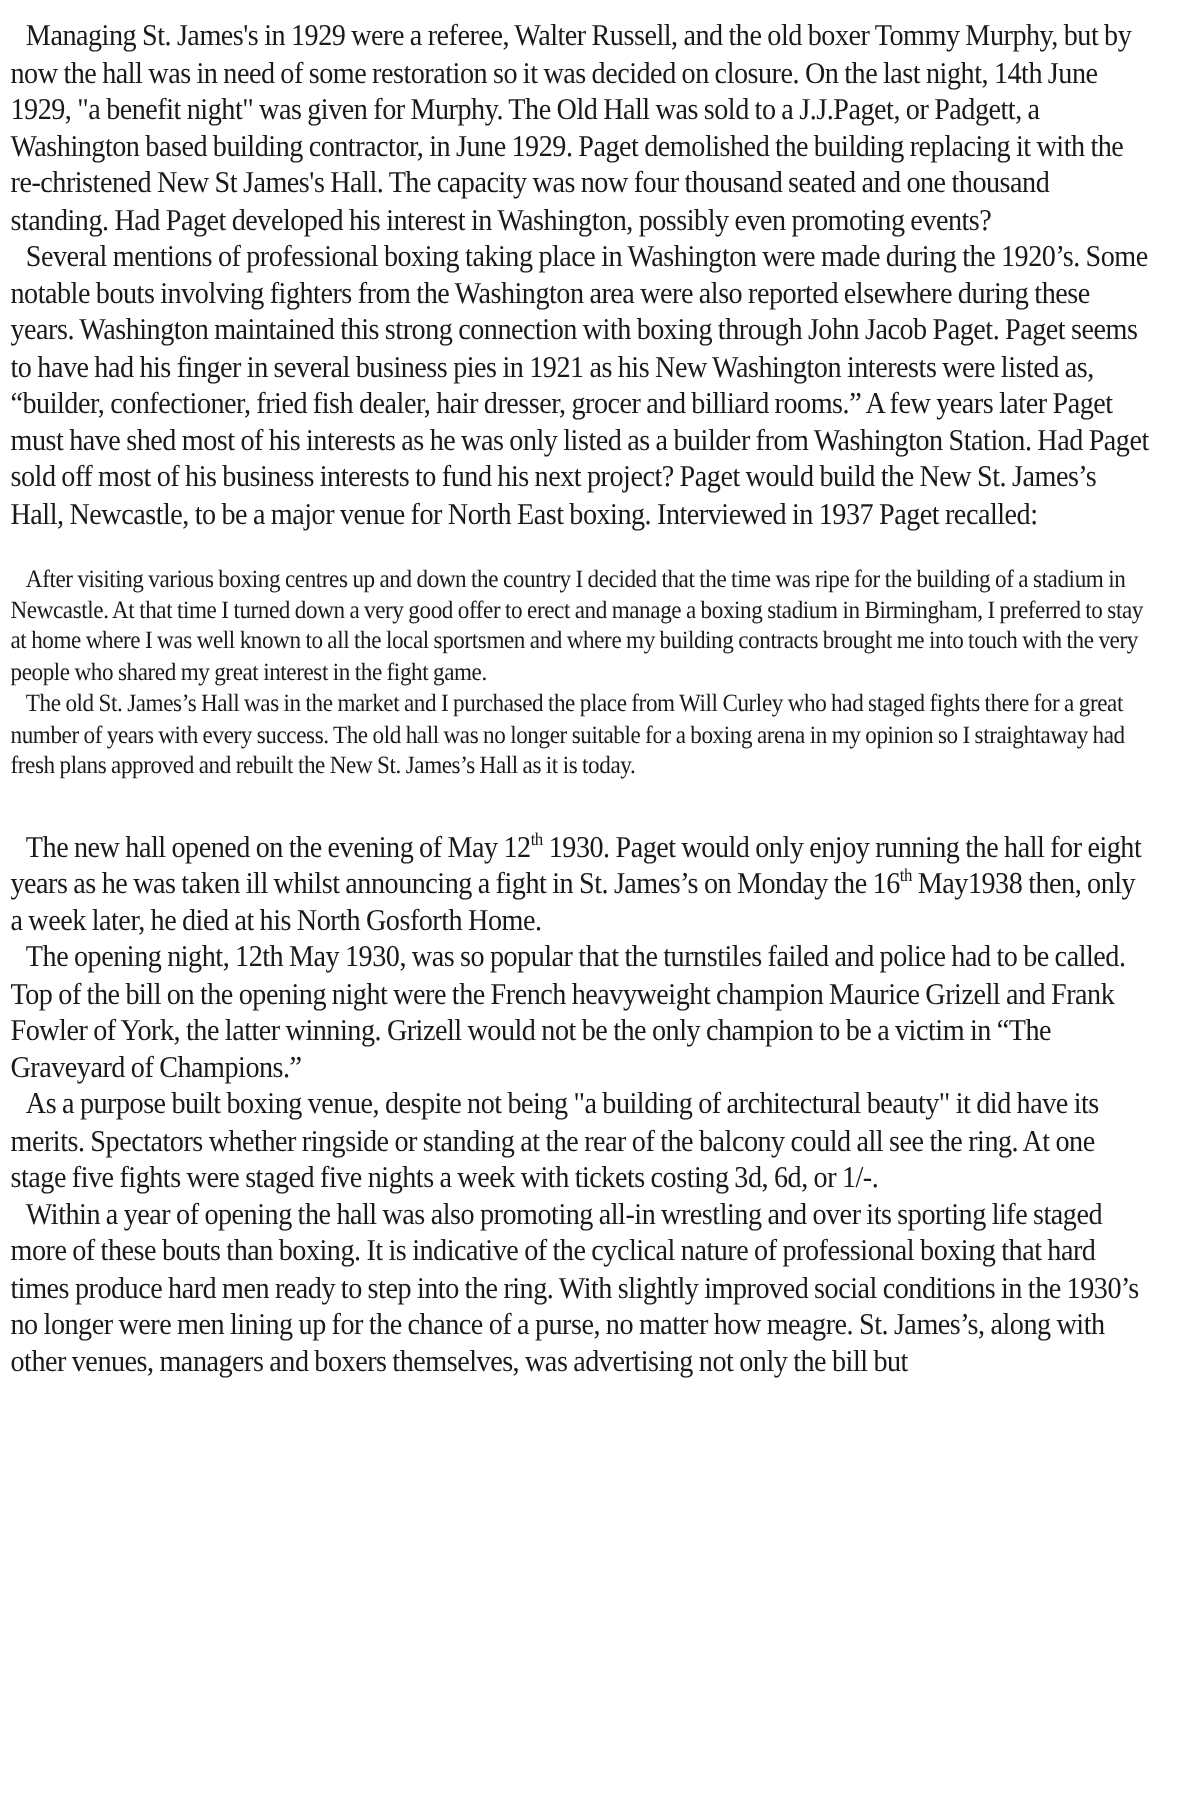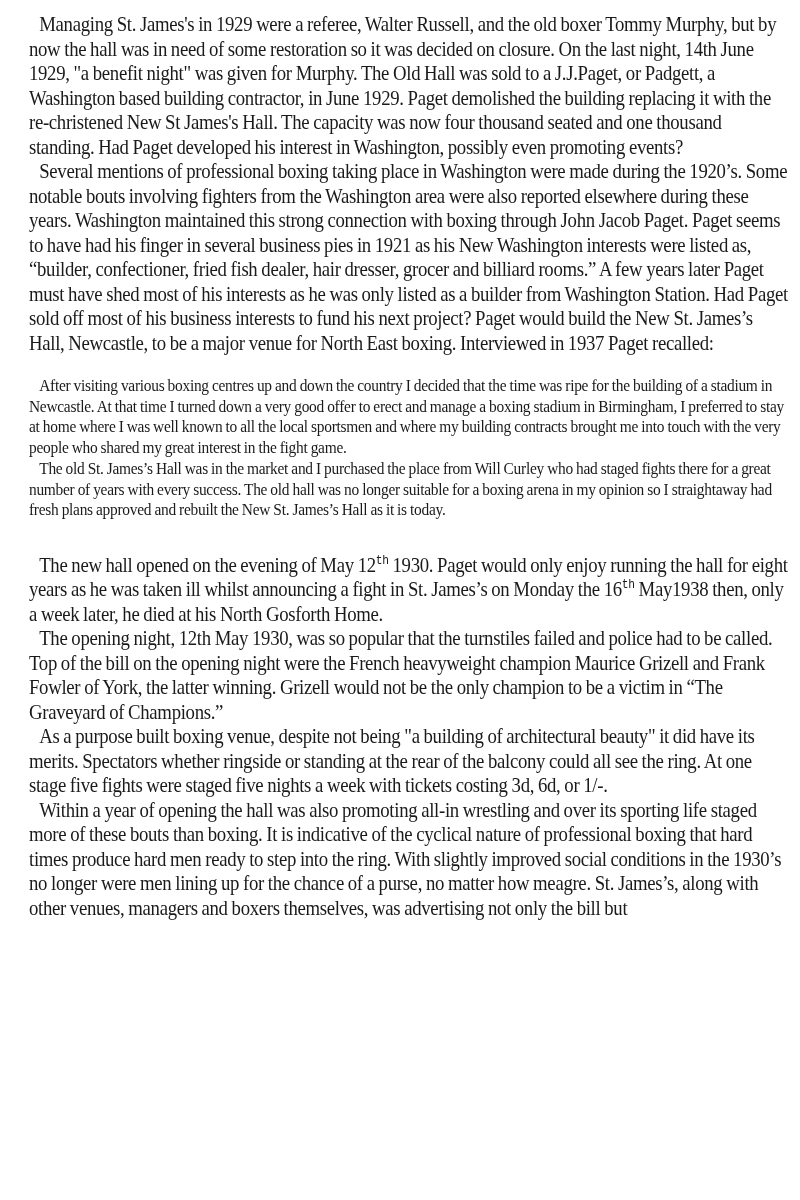--- a/index.html
+++ b/index.html
@@ -1,23 +1,23 @@
 <!DOCTYPE html>
 <html><head>
 <meta charset="utf-8">
 <style>
   html, body { margin: 0; padding: 0; background: #ffffff; }
   body { width: 800px; height: 1200px; overflow: hidden; position: relative;
          font-family: "Liberation Serif", serif; color: #1a1a1a; }
-  .page { position: absolute; left: 29px; top: 12px; width: 760px; }
+  .page { position: absolute; left: 7px; top: 12px; width: 760px; }
   .para { margin: 0; font-size: 20.2px; line-height: 24.5px; letter-spacing: -0.35px;
           word-spacing: -0.5px; text-indent: 11px; transform: scaleX(0.93); transform-origin: left top; width: 817px; }
   .quote { margin: 0; font-size: 16.6px; line-height: 20.7px; letter-spacing: -0.3px;
            word-spacing: -0.4px; text-indent: 11px; transform: scaleX(0.93); transform-origin: left top; width: 817px; }
-  sup { font-size: 60%; line-height: 0; vertical-align: super; font-family: Liberation Mono, monospace; }
+  sup { font-size: 60%; line-height: 0; vertical-align: super; }
   .gap-quote { height: 21px; }
   .gap-after-quote { height: 32px; }
 </style>
 </head>
 <body>
 
 <div class="page">
   <p class="para">Managing St. James's in 1929 were a referee, Walter Russell, and the old boxer Tommy Murphy, but by now the hall was in need of some restoration so it was decided on closure. On the last night, 14th June 1929, "a benefit night" was given for Murphy.    The Old Hall was sold to a J.J.Paget, or Padgett, a Washington based building contractor, in June 1929. Paget demolished the building replacing it with the re-christened New St James's Hall. The capacity was now four thousand seated and one thousand standing. Had Paget developed his interest in Washington, possibly even promoting events?</p>
   <p class="para">Several mentions of professional boxing taking place in Washington were made during the 1920’s. Some notable bouts involving fighters from the Washington area were also reported elsewhere during these years. Washington maintained this strong connection with boxing through John Jacob Paget. Paget seems to have had his finger in several business pies in 1921 as his New Washington interests were listed as, “builder, confectioner, fried fish dealer, hair dresser, grocer and billiard rooms.”    A few years later Paget must have shed most of his interests as he was only listed as a builder from Washington Station.    Had Paget sold off most of his business interests to fund his next project? Paget would build the New St. James’s Hall, Newcastle, to be a major venue for North East boxing. Interviewed in 1937 Paget recalled:</p>
 

